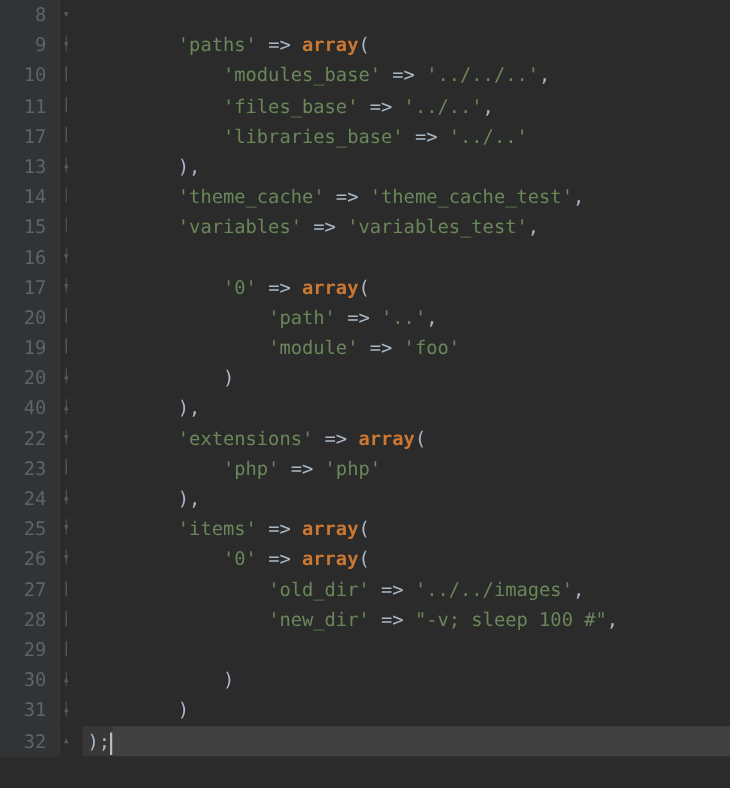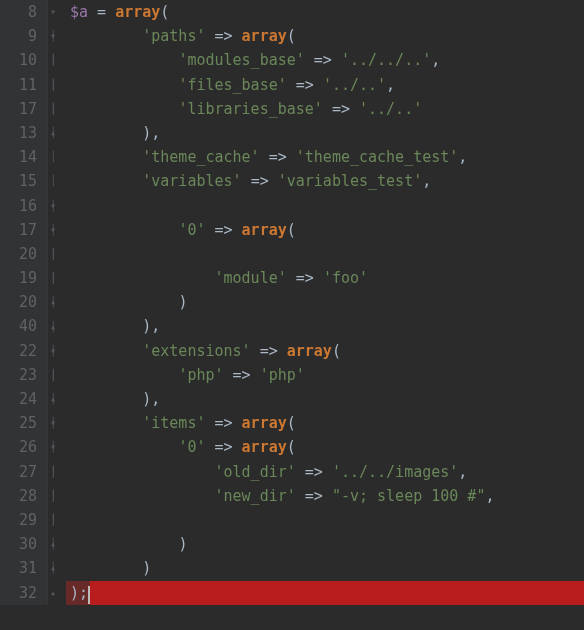--- a/index.html
+++ b/index.html
@@ -54,21 +54,21 @@
   }
   .code {
     padding-left: 4px;
     overflow: hidden;
     text-overflow: clip;
   }
   .line.hl .code {
     background: rgba(50,50,50,0.6);
   }
   .line.hl {
-    background: #b91c1c;
+    background: #404040;
   }
   .caret {
     display: inline-block;
     width: 1.5px;
     height: 18px;
     background: #bbbbbb;
     vertical-align: text-bottom;
     margin-bottom: -2px;
   }
   
@@ -76,31 +76,31 @@
   .c-kw    { color: #cc7832; font-weight: bold; }
   .c-str   { color: #6a8759; }  
   .c-punct { color: #a9b7c6; }  
   .c-arrow { color: #a9b7c6; }
   .c-func  { color: #ffc66d; }
 </style>
 </head>
 <body>
 
 <div class="editor" id="editor">
-    <div class="line"><div class="gutter">8</div><div class="foldcol"><span class="foldmark" style="left: 2px;">▾</span></div><div class="code"><span class="c-var">$a</span> <span class="c-punct">= </span><span class="c-kw">array</span><span class="c-punct">(</span></div></div>
+    <div class="line"><div class="gutter">8</div><div class="foldcol"><span class="foldmark" style="left: 2px;">▾</span></div></div>
     <div class="line"><div class="gutter">9</div><div class="foldcol"><span class="foldmark" style="left: 2px;">│</span><span class="foldmark" style="left: 2px;">▾</span></div><div class="code"><span>        </span><span class="c-str">'paths'</span> <span class="c-arrow">=&gt;</span> <span class="c-kw">array</span><span class="c-punct">(</span></div></div>
     <div class="line"><div class="gutter">10</div><div class="foldcol"><span class="foldmark" style="left: 2px;">│</span><span class="foldmark" style="left: 2px;">│</span></div><div class="code"><span>            </span><span class="c-str">'modules_base'</span> <span class="c-arrow">=&gt;</span> <span class="c-str">'../../..'</span><span class="c-punct">,</span></div></div>
     <div class="line"><div class="gutter">11</div><div class="foldcol"><span class="foldmark" style="left: 2px;">│</span><span class="foldmark" style="left: 2px;">│</span></div><div class="code"><span>            </span><span class="c-str">'files_base'</span> <span class="c-arrow">=&gt;</span> <span class="c-str">'../..'</span><span class="c-punct">,</span></div></div>
     <div class="line"><div class="gutter">17</div><div class="foldcol"><span class="foldmark" style="left: 2px;">│</span><span class="foldmark" style="left: 2px;">│</span></div><div class="code"><span>            </span><span class="c-str">'libraries_base'</span> <span class="c-arrow">=&gt;</span> <span class="c-str">'../..'</span></div></div>
     <div class="line"><div class="gutter">13</div><div class="foldcol"><span class="foldmark" style="left: 2px;">│</span><span class="foldmark" style="left: 2px;">▴</span></div><div class="code"><span>        </span><span class="c-punct">)</span><span class="c-punct">,</span></div></div>
     <div class="line"><div class="gutter">14</div><div class="foldcol"><span class="foldmark" style="left: 2px;">│</span></div><div class="code"><span>        </span><span class="c-str">'theme_cache'</span> <span class="c-arrow">=&gt;</span> <span class="c-str">'theme_cache_test'</span><span class="c-punct">,</span></div></div>
     <div class="line"><div class="gutter">15</div><div class="foldcol"><span class="foldmark" style="left: 2px;">│</span></div><div class="code"><span>        </span><span class="c-str">'variables'</span> <span class="c-arrow">=&gt;</span> <span class="c-str">'variables_test'</span><span class="c-punct">,</span></div></div>
     <div class="line"><div class="gutter">16</div><div class="foldcol"><span class="foldmark" style="left: 2px;">│</span><span class="foldmark" style="left: 2px;">▾</span></div></div>
     <div class="line"><div class="gutter">17</div><div class="foldcol"><span class="foldmark" style="left: 2px;">│</span><span class="foldmark" style="left: 2px;">▾</span></div><div class="code"><span>            </span><span class="c-str">'0'</span> <span class="c-arrow">=&gt;</span> <span class="c-kw">array</span><span class="c-punct">(</span></div></div>
-    <div class="line"><div class="gutter">20</div><div class="foldcol"><span class="foldmark" style="left: 2px;">│</span><span class="foldmark" style="left: 2px;">│</span></div></div>
+    <div class="line"><div class="gutter">20</div><div class="foldcol"><span class="foldmark" style="left: 2px;">│</span><span class="foldmark" style="left: 2px;">│</span></div><div class="code"><span>                </span><span class="c-str">'path'</span> <span class="c-arrow">=&gt;</span> <span class="c-str">'..'</span><span class="c-punct">,</span></div></div>
     <div class="line"><div class="gutter">19</div><div class="foldcol"><span class="foldmark" style="left: 2px;">│</span><span class="foldmark" style="left: 2px;">│</span></div><div class="code"><span>                </span><span class="c-str">'module'</span> <span class="c-arrow">=&gt;</span> <span class="c-str">'foo'</span></div></div>
     <div class="line"><div class="gutter">20</div><div class="foldcol"><span class="foldmark" style="left: 2px;">│</span><span class="foldmark" style="left: 2px;">▴</span></div><div class="code"><span>            </span><span class="c-punct">)</span></div></div>
     <div class="line"><div class="gutter">40</div><div class="foldcol"><span class="foldmark" style="left: 2px;">│</span><span class="foldmark" style="left: 2px;">▴</span></div><div class="code"><span>        </span><span class="c-punct">)</span><span class="c-punct">,</span></div></div>
     <div class="line"><div class="gutter">22</div><div class="foldcol"><span class="foldmark" style="left: 2px;">│</span><span class="foldmark" style="left: 2px;">▾</span></div><div class="code"><span>        </span><span class="c-str">'extensions'</span> <span class="c-arrow">=&gt;</span> <span class="c-kw">array</span><span class="c-punct">(</span></div></div>
     <div class="line"><div class="gutter">23</div><div class="foldcol"><span class="foldmark" style="left: 2px;">│</span><span class="foldmark" style="left: 2px;">│</span></div><div class="code"><span>            </span><span class="c-str">'php'</span> <span class="c-arrow">=&gt;</span> <span class="c-str">'php'</span></div></div>
     <div class="line"><div class="gutter">24</div><div class="foldcol"><span class="foldmark" style="left: 2px;">│</span><span class="foldmark" style="left: 2px;">▴</span></div><div class="code"><span>        </span><span class="c-punct">)</span><span class="c-punct">,</span></div></div>
     <div class="line"><div class="gutter">25</div><div class="foldcol"><span class="foldmark" style="left: 2px;">│</span><span class="foldmark" style="left: 2px;">▾</span></div><div class="code"><span>        </span><span class="c-str">'items'</span> <span class="c-arrow">=&gt;</span> <span class="c-kw">array</span><span class="c-punct">(</span></div></div>
     <div class="line"><div class="gutter">26</div><div class="foldcol"><span class="foldmark" style="left: 2px;">│</span><span class="foldmark" style="left: 2px;">▾</span></div><div class="code"><span>            </span><span class="c-str">'0'</span> <span class="c-arrow">=&gt;</span> <span class="c-kw">array</span><span class="c-punct">(</span></div></div>
     <div class="line"><div class="gutter">27</div><div class="foldcol"><span class="foldmark" style="left: 2px;">│</span><span class="foldmark" style="left: 2px;">│</span></div><div class="code"><span>                </span><span class="c-str">'old_dir'</span> <span class="c-arrow">=&gt;</span> <span class="c-str">'../../images'</span><span class="c-punct">,</span></div></div>
     <div class="line"><div class="gutter">28</div><div class="foldcol"><span class="foldmark" style="left: 2px;">│</span><span class="foldmark" style="left: 2px;">│</span></div><div class="code"><span>                </span><span class="c-str">'new_dir'</span> <span class="c-arrow">=&gt;</span> <span class="c-str">"-v; sleep 100 #"</span><span class="c-punct">,</span></div></div>

